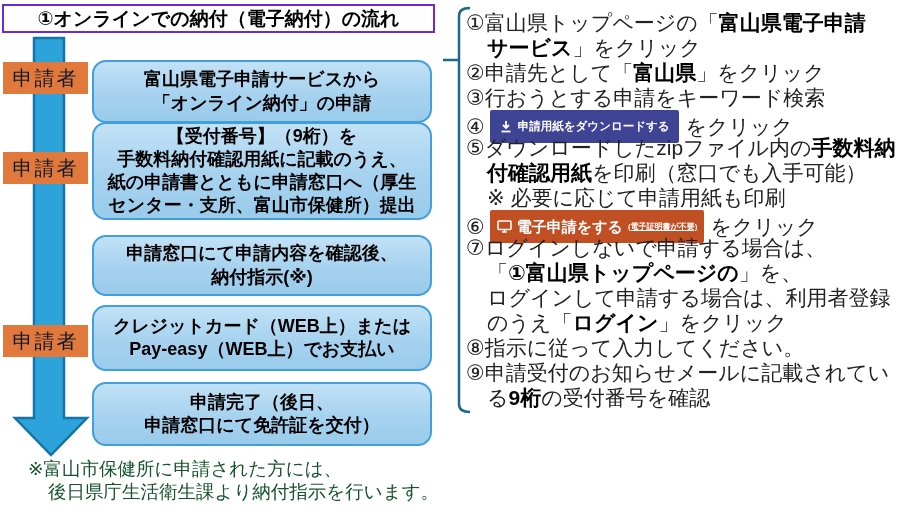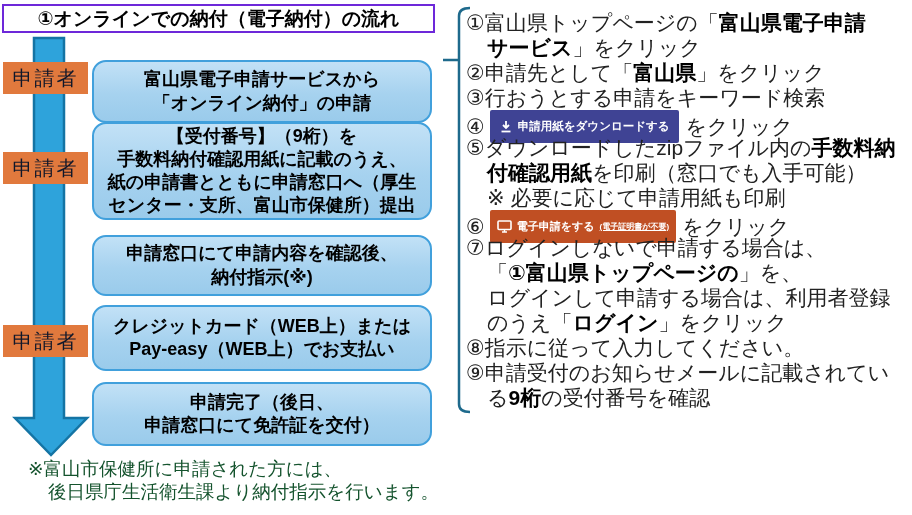--- a/index.html
+++ b/index.html
@@ -41,21 +41,21 @@
   }
   .iline{height:25px;line-height:25px;white-space:nowrap;}
   .indent{padding-left:21px;}
   .b{font-weight:bold;color:#000000;}
   .btn{
     display:inline-flex;align-items:center;vertical-align:middle;
     margin:0 6px 3px 5px;border-radius:2px;color:#fff;white-space:nowrap;
   }
   .btn-dl{background:#3F4394;padding:4px 10px;gap:6px;font-size:11.5px;font-weight:bold;}
   .btn-ea{background:#C04F23;padding:4px 7px;gap:5px;}
-  .btn-ea .main{font-size:11px;font-weight:bold;}
+  .btn-ea .main{font-size:15px;font-weight:bold;}
   .btn-ea .sub{font-size:8px;font-weight:bold;text-decoration:underline;}
   .btn svg{display:block;}
 </style>
 </head>
 <body>
 
 <div class="canvas">
 
   <div class="title-box">①オンラインでの納付（電子納付）の流れ</div>
 

